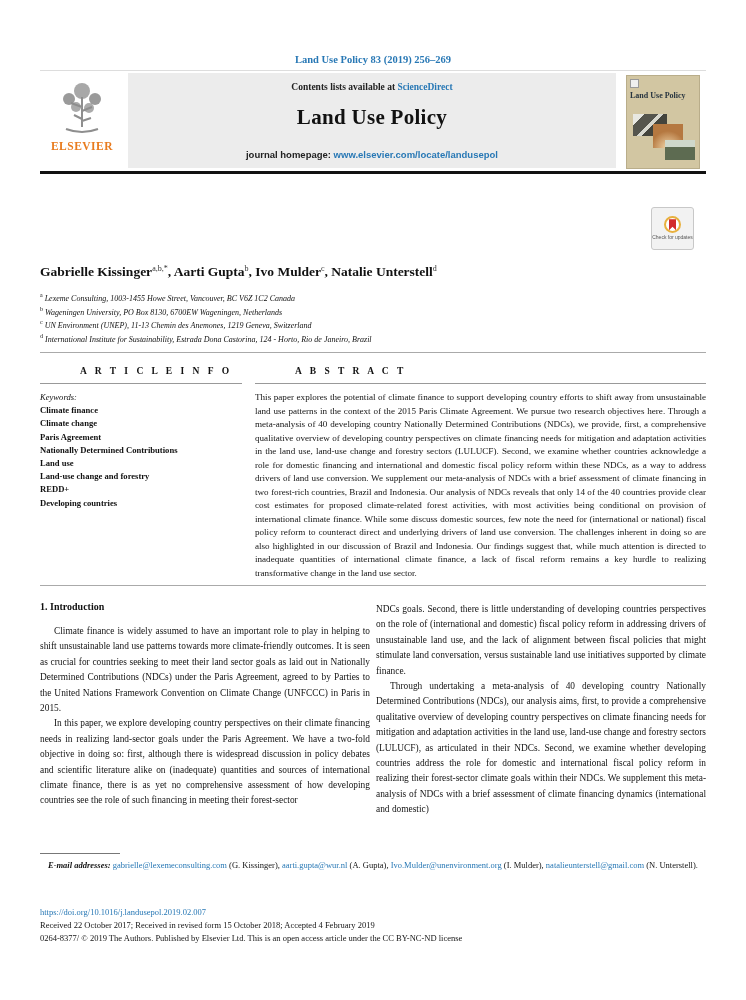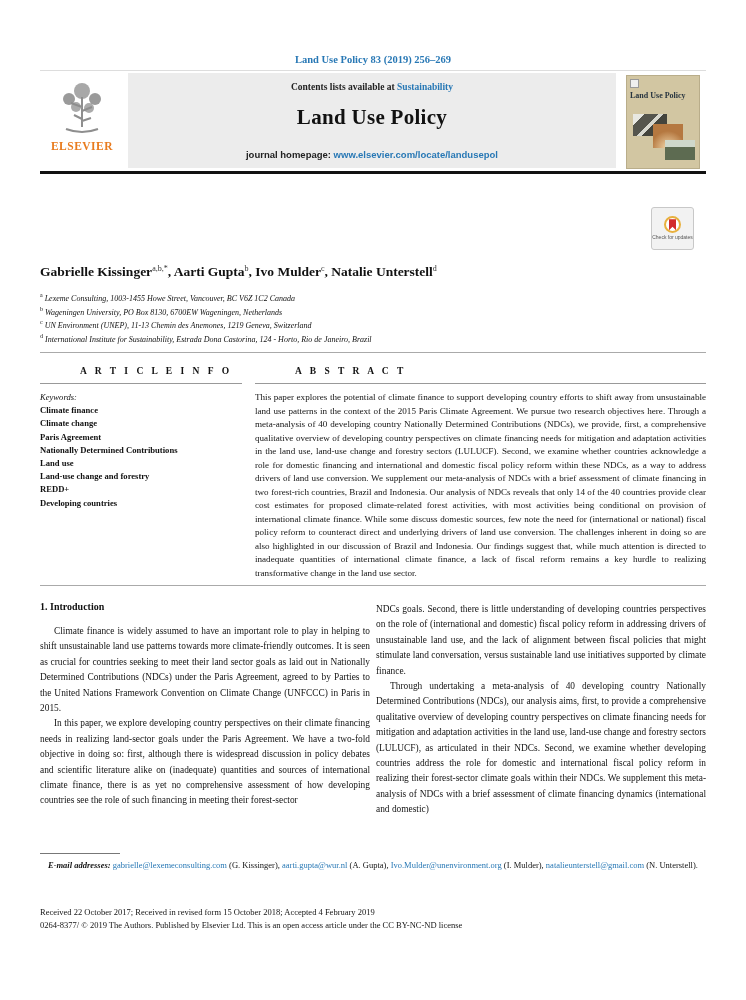--- a/index.html
+++ b/index.html
@@ -126,21 +126,21 @@
             <circle cx="33" cy="31" r="5" fill="#ababab" stroke="none"></circle>
             <path d="M26 20 L26 50 M26 30 L15 26 M26 34 L36 30 M26 42 L18 38 M26 44 L35 41"></path>
             <path d="M10 52 Q26 58 42 52" stroke-width="2"></path>
           </g>
         </svg>
       </span>
       <span class="logo-word">ELSEVIER</span>
     </div>
 
     <div class="banner-mid">
-      <div class="contents-line"><span>Contents lists available at </span><a href="#" class="link">Sustainability</a></div>
+      <div class="contents-line"><span>Contents lists available at </span><a href="#" class="link">ScienceDirect</a></div>
       <div class="journal-title">Land Use Policy</div>
       <div class="homepage-line"><span>journal homepage: </span><a href="#" class="link">www.elsevier.com/locate/landusepol</a></div>
     </div>
 
     <div class="cover-area">
       <div class="cover">
         <div class="cover-logo"></div>
         <div class="cover-title">Land Use Policy</div>
         <div class="cover-photo1"></div>
         <div class="cover-photo2"></div>
@@ -203,17 +203,18 @@
 
   <div class="fn-rule"></div>
   <div class="footnote">
     <div class="email-line">
       <span class="em-label">E-mail addresses:</span>
       <a href="#" class="link">gabrielle@lexemeconsulting.com</a><span> (G. Kissinger), </span><a href="#" class="link">aarti.gupta@wur.nl</a><span> (A. Gupta), </span><a href="#" class="link">Ivo.Mulder@unenvironment.org</a><span> (I. Mulder), </span><a href="#" class="link">natalieunterstell@gmail.com</a><span> (N. Unterstell).</span>
     </div>
   </div>
 
   <div class="footer">
+    <div><a href="#" class="link">https://doi.org/10.1016/j.landusepol.2019.02.007</a></div>
     <div>Received 22 October 2017; Received in revised form 15 October 2018; Accepted 4 February 2019</div>
     <div>0264-8377/ © 2019 The Authors. Published by Elsevier Ltd. This is an open access article under the CC BY-NC-ND license</div>
   </div>
 
 </div>
 
 </body></html>

